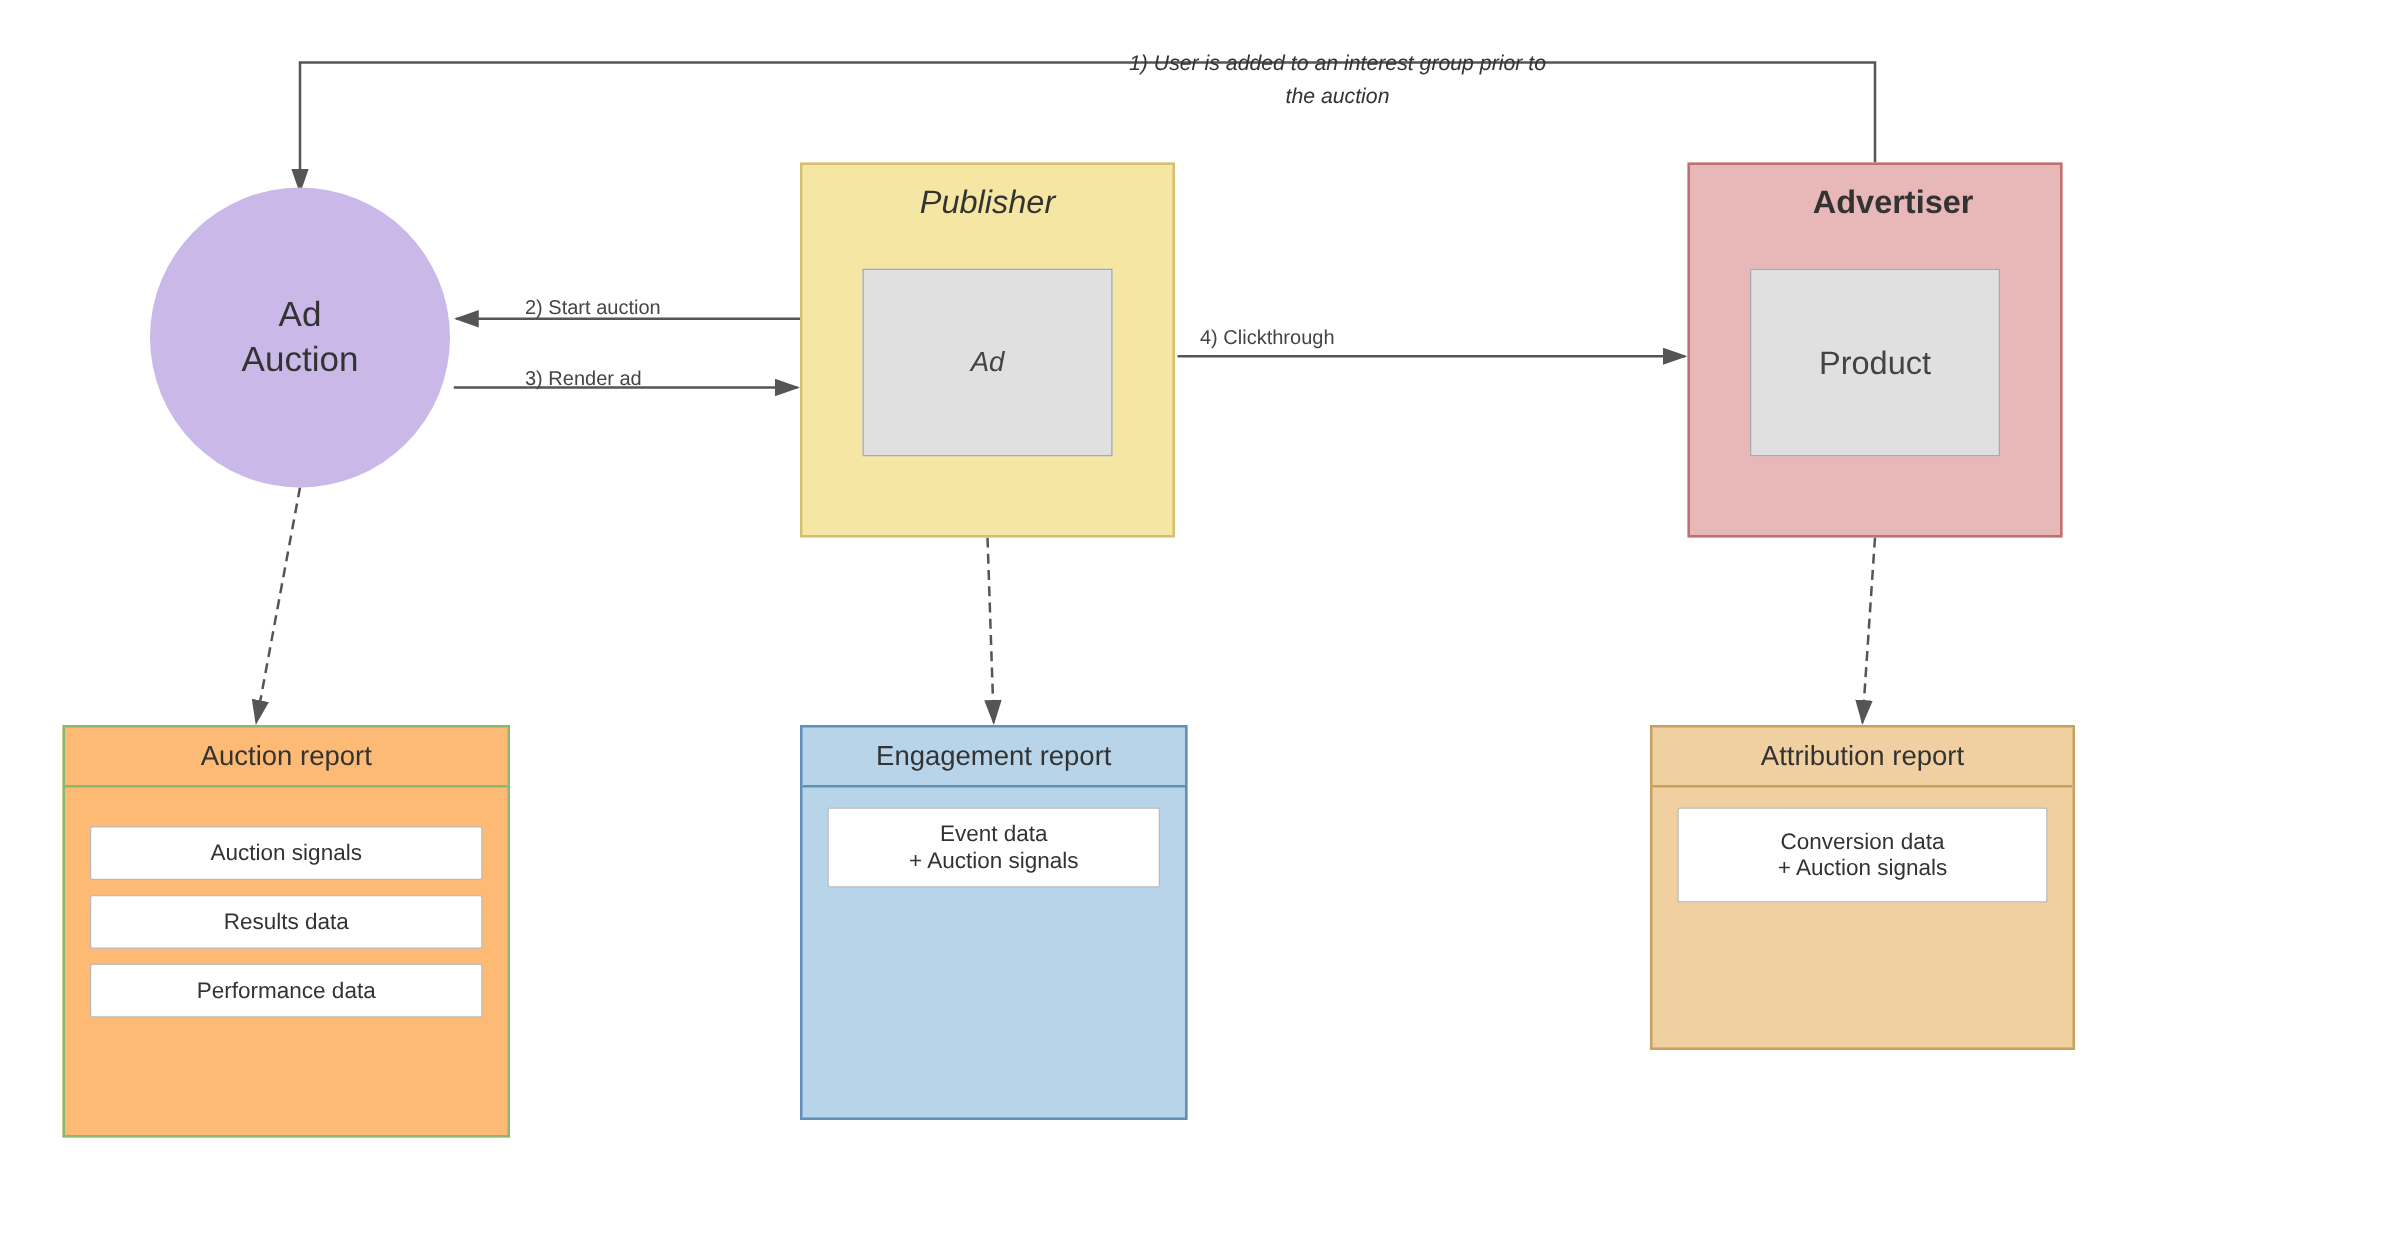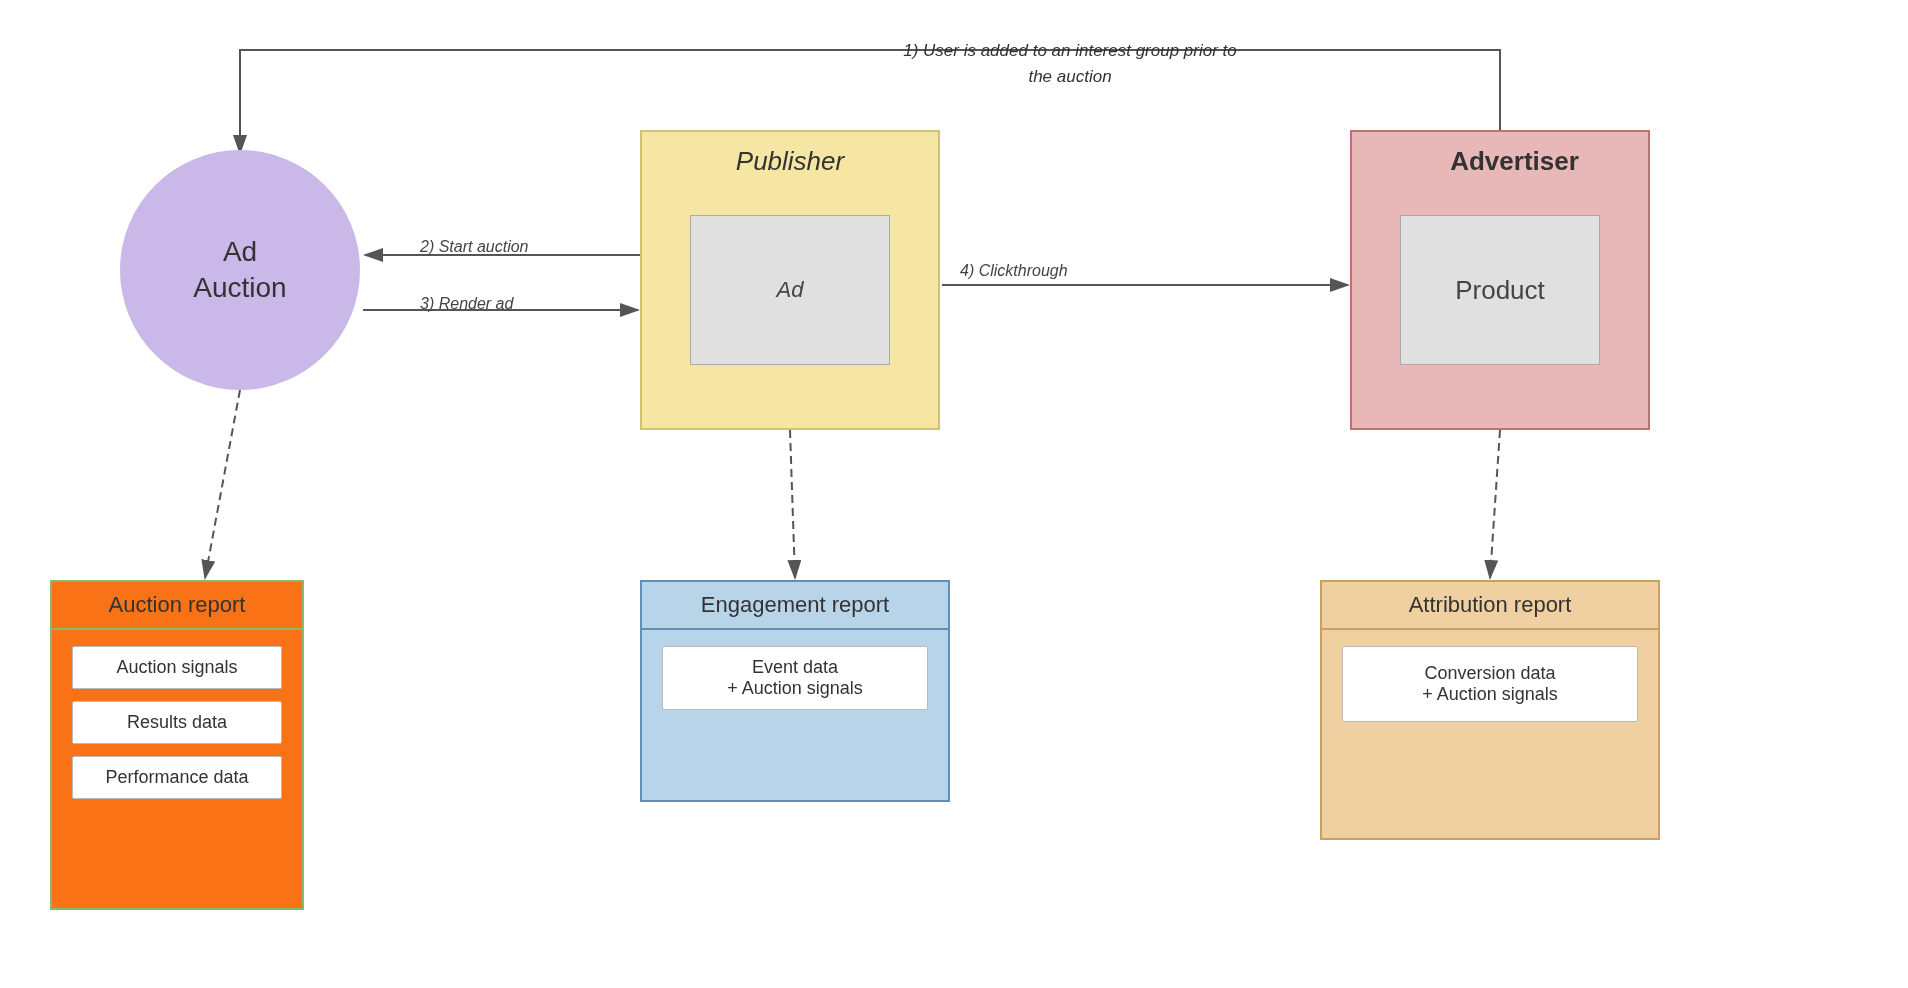--- a/index.html
+++ b/index.html
@@ -136,21 +136,20 @@
       font-size: 17px;
       font-style: italic;
       color: #333;
       line-height: 1.5;
     }
 
     
     .arrow-label {
       position: absolute;
       font-size: 16px;
-      font-style: italic;
       color: #444;
     }
 
     
     .report-box {
       position: absolute;
       border: 2px solid;
       display: flex;
       flex-direction: column;
     }
@@ -176,35 +175,36 @@
       text-align: center;
       font-size: 18px;
       color: #333;
       border-radius: 2px;
     }
 
     
     .auction-report {
       left: 50px;
       top: 580px;
-      width: 254px;
+      width: 358px;
       height: 330px;
-      background: #f97316;
+      background: #fdba74;
       border-color: #8ab870;
+      gap: 15px;
     }
     .auction-report .report-title {
       border-color: #8ab870;
     }
 
     
     .engagement-report {
       left: 640px;
       top: 580px;
       width: 310px;
-      height: 222px;
+      height: 316px;
       background: #b8d4e8;
       border-color: #6090b8;
     }
     .engagement-report .report-title {
       border-color: #6090b8;
     }
 
     
     .attribution-report {
       left: 1320px;

